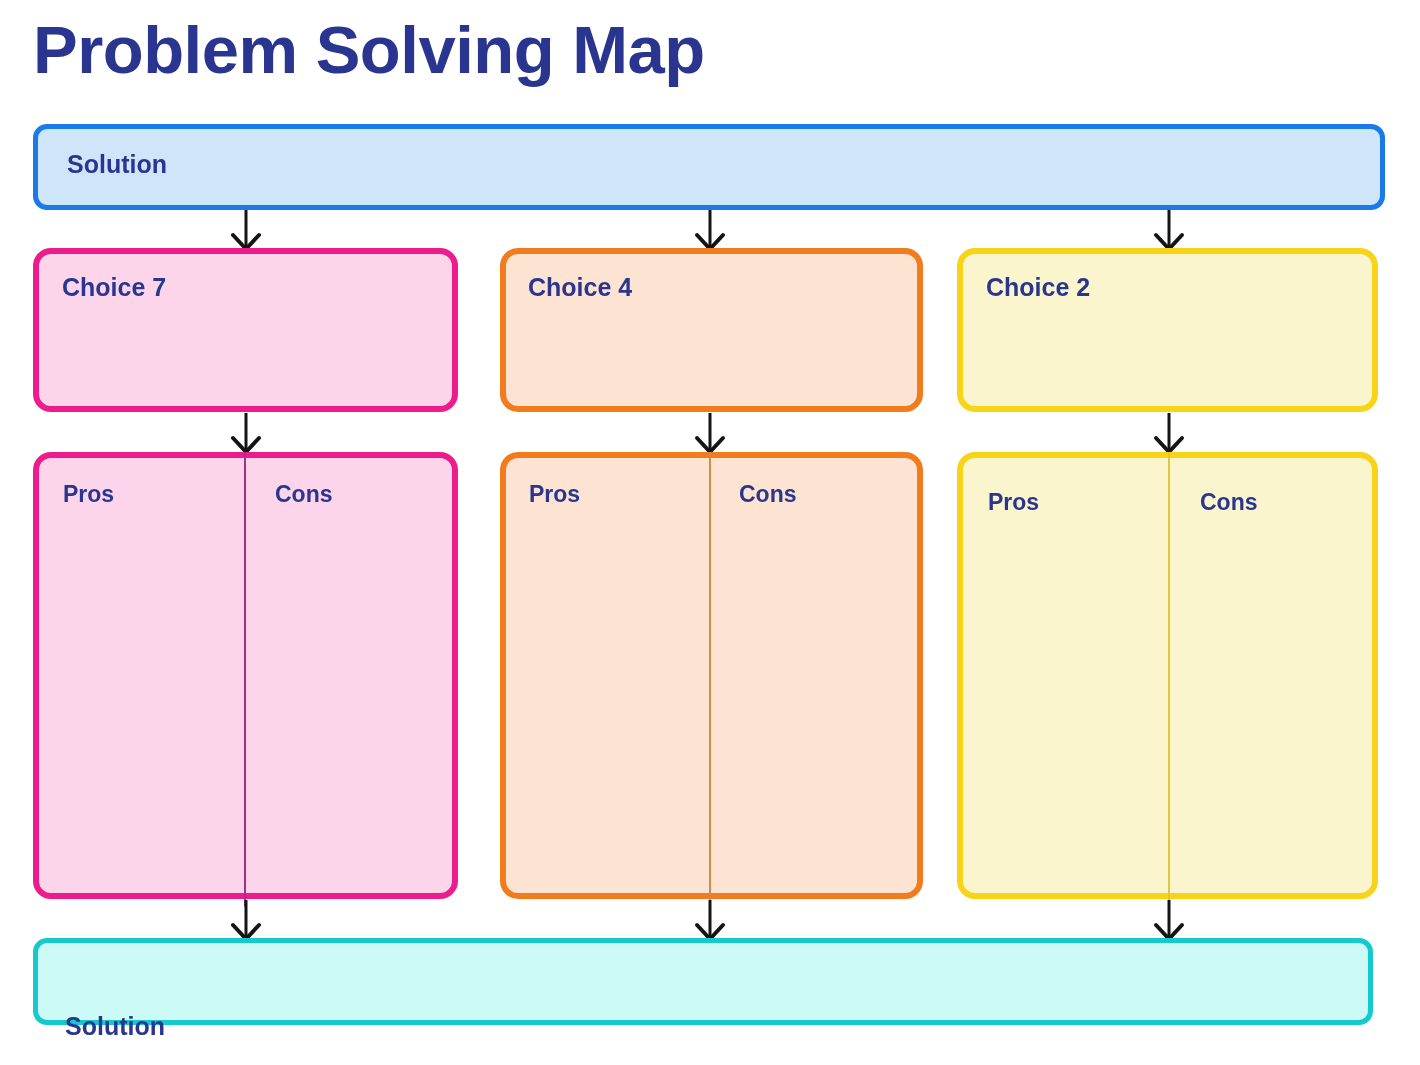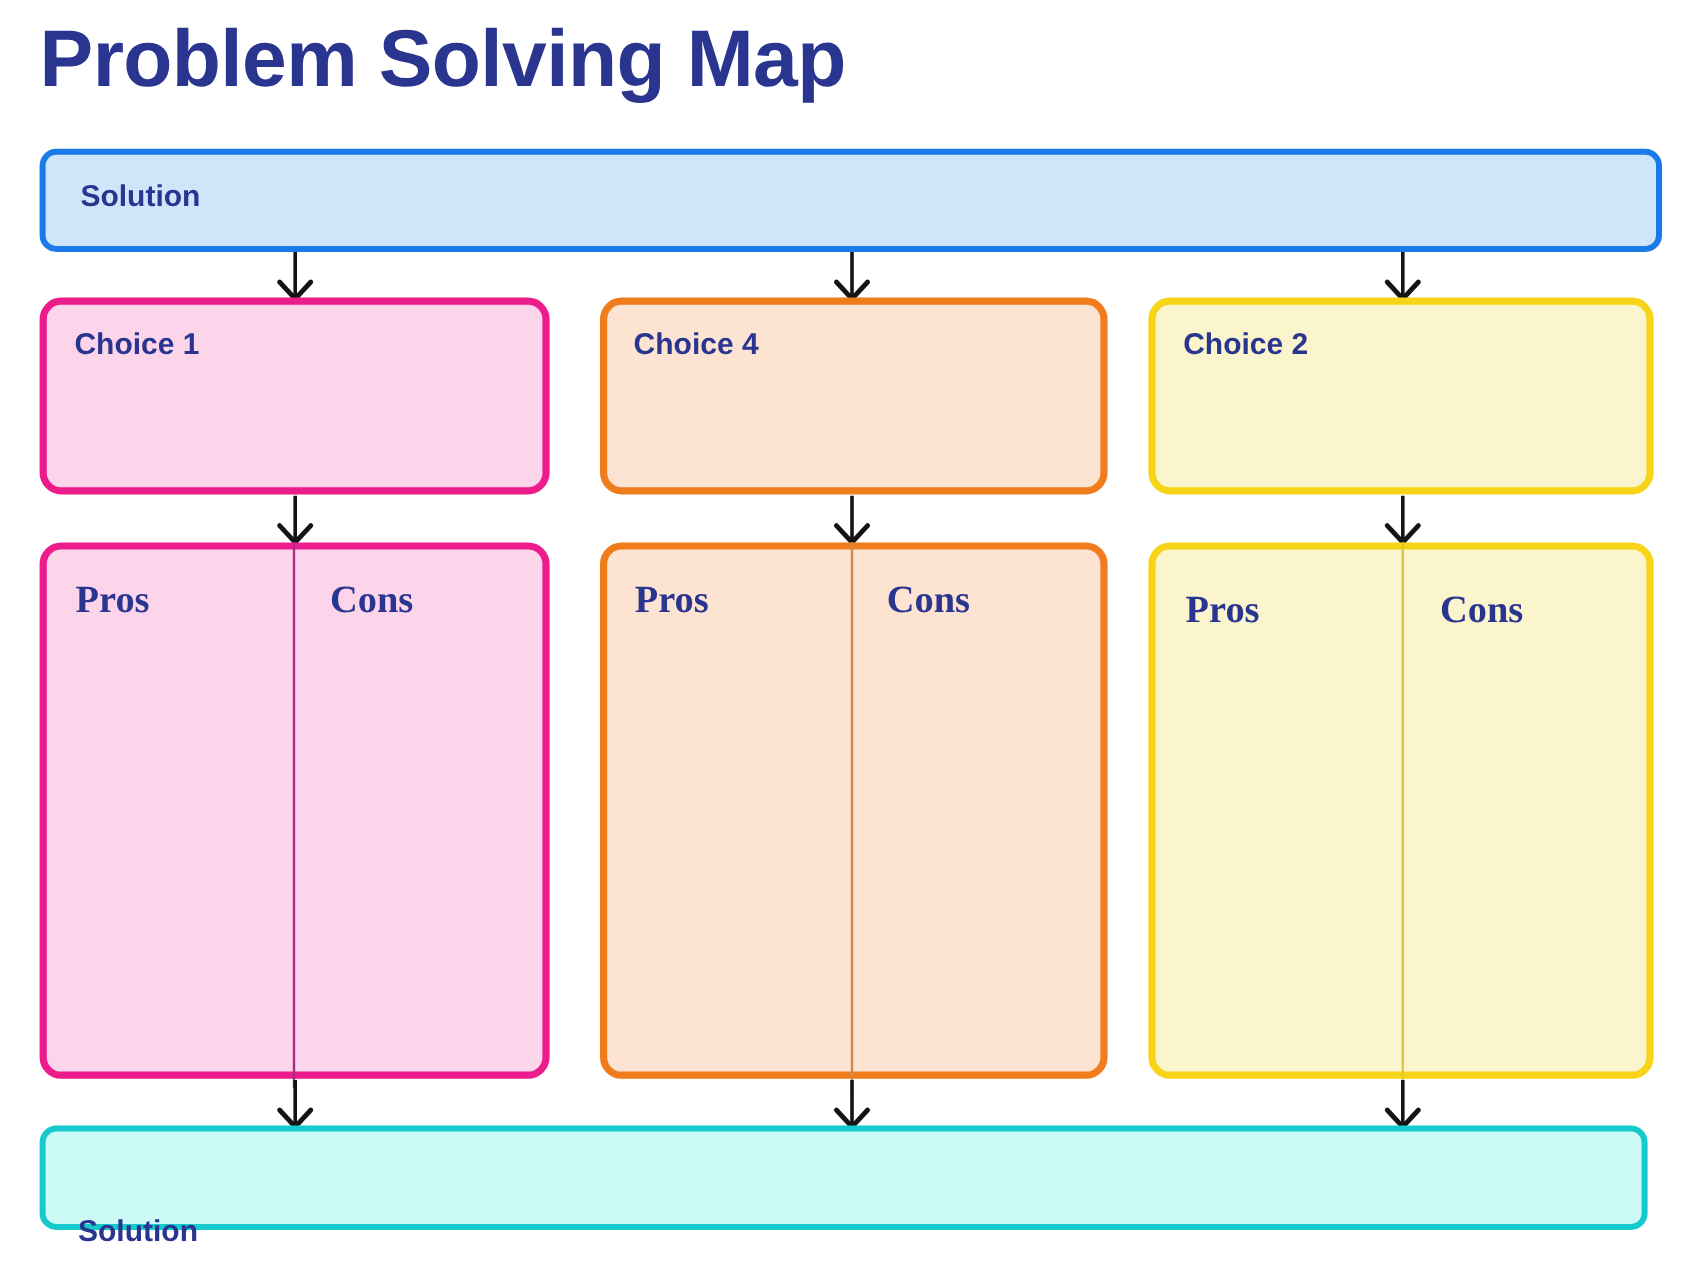--- a/index.html
+++ b/index.html
@@ -99,22 +99,21 @@
     top: 452px;
     height: 447px;
     border-width: 6px;
     border-radius: 18px;
   }
   .divider {
     position: absolute;
     width: 2px;
   }
   .procon-label {
-    font-size: 32px;
-    font-family: Liberation Serif, serif;
+    font-size: 23px;
   }
 
   
   #choice-1-box, #procon-1-box { left: 33px; width: 425px; }
   #choice-1-box, #procon-1-box { border-color: #ec1c8c; background: #fcd5ea; }
   #choice-1-label { left: 62px; }
   #divider-1 { left: 244px; top: 452px; height: 455px; background: #a4308c; }
   #pros-1-label { left: 63px; top: 481px; }
   #cons-1-label { left: 275px; top: 481px; }
 
@@ -164,21 +163,21 @@
     </svg>
   </div>
   <div class="arrow" style="left:1153px; top:210px;">
     <svg width="32" height="42" viewBox="0 0 32 42">
       <path d="M16 0 L16 38" stroke="#141414" stroke-width="3" fill="none"></path>
       <path d="M3 25 L16 39 L29 25" stroke="#141414" stroke-width="4" fill="none" stroke-linecap="round" stroke-linejoin="round"></path>
     </svg>
   </div>
 
   <div class="box choice-box" id="choice-1-box"></div>
-  <div class="box-label choice-label" id="choice-1-label">Choice 1</div>
+  <div class="box-label choice-label" id="choice-1-label">Choice 7</div>
 
   <div class="box choice-box" id="choice-2-box"></div>
   <div class="box-label choice-label" id="choice-2-label">Choice 4</div>
 
   <div class="box choice-box" id="choice-3-box"></div>
   <div class="box-label choice-label" id="choice-3-label">Choice 2</div>
 
   <div class="arrow" style="left:230px; top:413px;">
     <svg width="32" height="42" viewBox="0 0 32 42">
       <path d="M16 0 L16 38" stroke="#141414" stroke-width="3" fill="none"></path>

